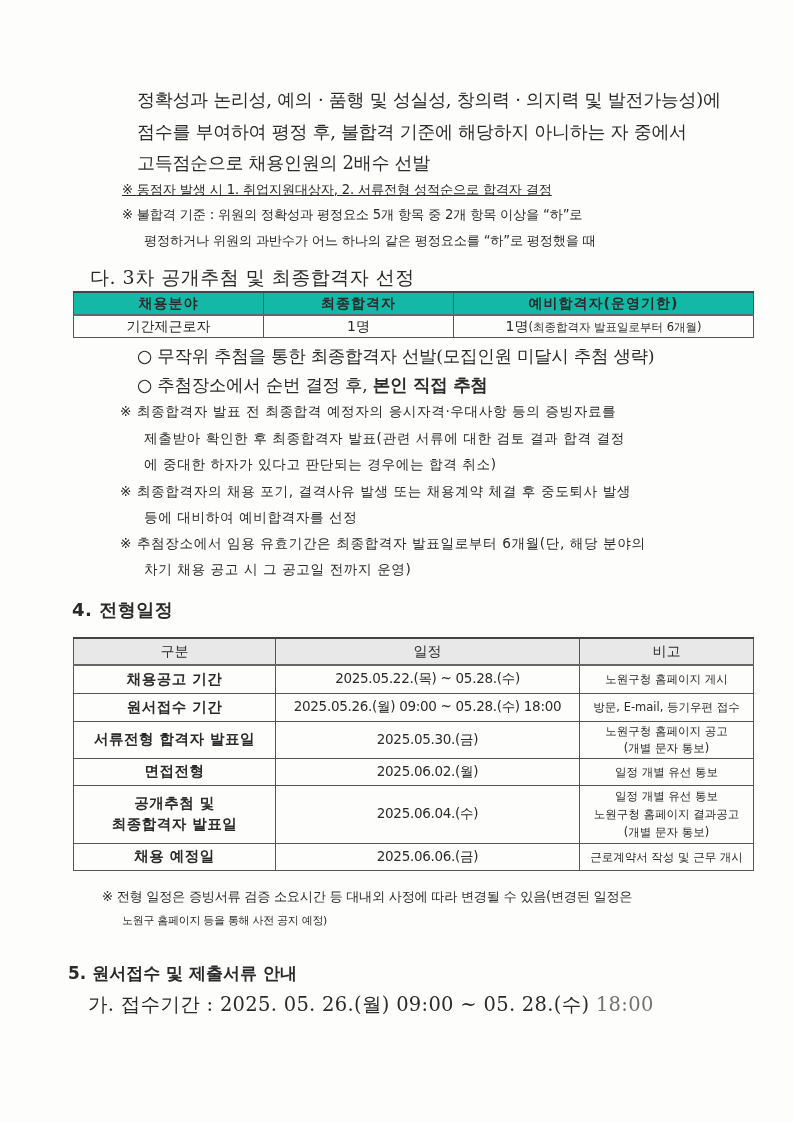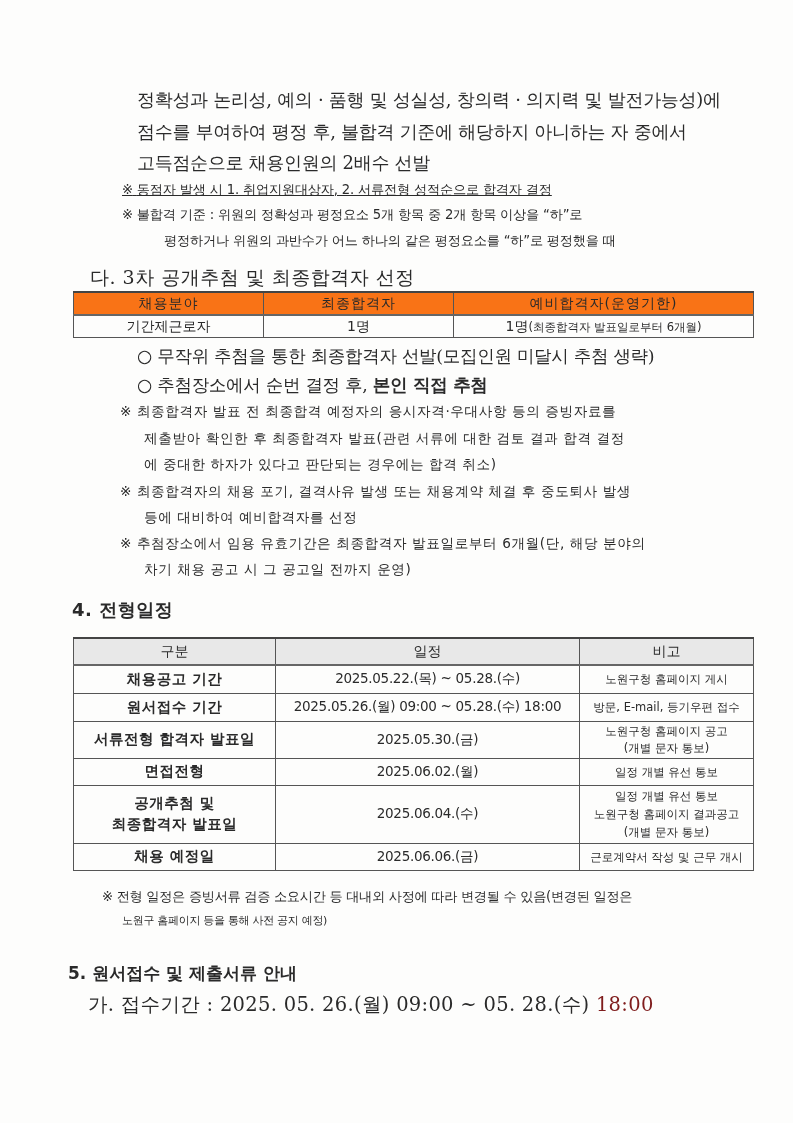--- a/index.html
+++ b/index.html
@@ -6,41 +6,41 @@
   body {
     width: 793px; height: 1123px; background: #fdfdfc; position: relative; overflow: hidden;
     color: #2a2a2a;
   }
   .serif { font-family: "DejaVu Serif", "Liberation Serif", serif; }
   .sans { font-family: "DejaVu Sans", "Liberation Sans", sans-serif; }
   .abs { position: absolute; white-space: nowrap; }
 
   .para { left: 137px; font-size: 18px; letter-spacing: -0.3px; }
   .note { left: 122px; font-size: 13.2px; letter-spacing: -0.2px; }
-  .note-cont { left: 144px; font-size: 13.2px; letter-spacing: -0.2px; margin-left: 20px; }
+  .note-cont { left: 144px; font-size: 13.2px; letter-spacing: -0.2px; }
   .sec-heading { font-size: 19px; letter-spacing: 0.5px; }
   .bullet { left: 137px; font-size: 17.5px; letter-spacing: -0.3px; }
   .note2 { left: 120px; font-size: 13.6px; letter-spacing: 0.6px; }
   .note2-cont { left: 144px; font-size: 13.6px; letter-spacing: 0.6px; }
 
   table { border-collapse: collapse; position: absolute; }
   td, th { border: 1px solid #555; text-align: center; padding: 0; }
 
   #tbl-selection { left: 73px; top: 291px; width: 681px; font-size: 14px; }
-  #tbl-selection th { background: #f97316; font-weight: normal; height: 21px; border-top: 2px solid #444; border-bottom: 2px solid #666; letter-spacing: 1px; }
+  #tbl-selection th { background: #14b8a6; font-weight: bold; height: 21px; border-top: 2px solid #444; border-bottom: 2px solid #666; letter-spacing: 1px; }
   #tbl-selection td { height: 21px; }
   .small { font-size: 11.5px; }
 
   #tbl-schedule { left: 73px; top: 637px; width: 681px; font-size: 13.5px; }
   #tbl-schedule th { background: #e8e8e8; font-weight: normal; height: 25px; border-top: 2px solid #444; border-bottom: 2px solid #666; font-size: 14px; }
   #tbl-schedule td.lbl { font-weight: bold; font-size: 14.5px; letter-spacing: 0.5px; }
   #tbl-schedule td.rmk { font-size: 11.5px; line-height: 20px; }
   #tbl-schedule td.dt { font-size: 13.5px; letter-spacing: -0.3px; }
 
-  .blue { color: #7f1d1d; }
+  .blue { color: #737373; }
 </style>
 </head>
 <body>
 
 <div class="abs serif para" style="top:88px;">정확성과 논리성, 예의 · 품행 및 성실성, 창의력 · 의지력 및 발전가능성)에</div>
 <div class="abs serif para" style="top:120px;">점수를 부여하여 평정 후, 불합격 기준에 해당하지 아니하는 자 중에서</div>
 <div class="abs serif para" style="top:151px;">고득점순으로 채용인원의 2배수 선발</div>
 
 <div class="abs sans note" style="top:181px;text-decoration:underline;">
   <span>※</span>

